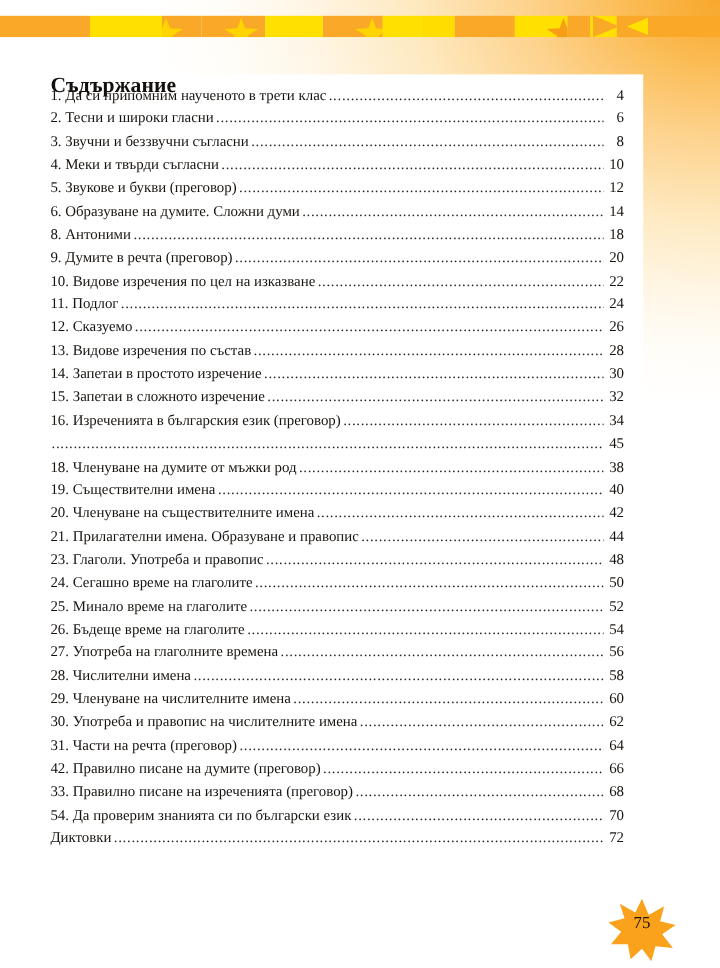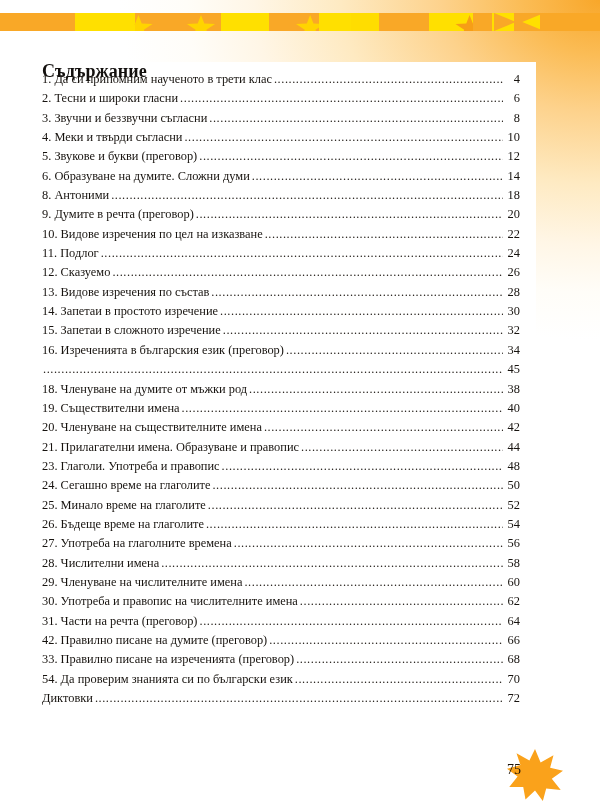--- a/index.html
+++ b/index.html
@@ -161,21 +161,21 @@
       50% 0%, 60% 26%, 83% 12%, 77% 36%, 100% 42%,
       80% 57%, 96% 79%, 70% 76%, 64% 100%, 50% 80%,
       33% 97%, 29% 73%, 4% 73%, 19% 53%, 0% 38%,
       24% 31%, 17% 8%, 40% 22%);
   }
   .page-badge .badge-num {
     position: absolute;
     left: 0;
     top: 13px;
     width: 100%;
-    text-align: left;
+    text-align: center;
     font-family: "Liberation Serif", "DejaVu Serif", serif;
     font-size: 14px;
     color: #1d1206;
   }
 </style>
 </head>
 <body>
 
 <div id="page">
 

